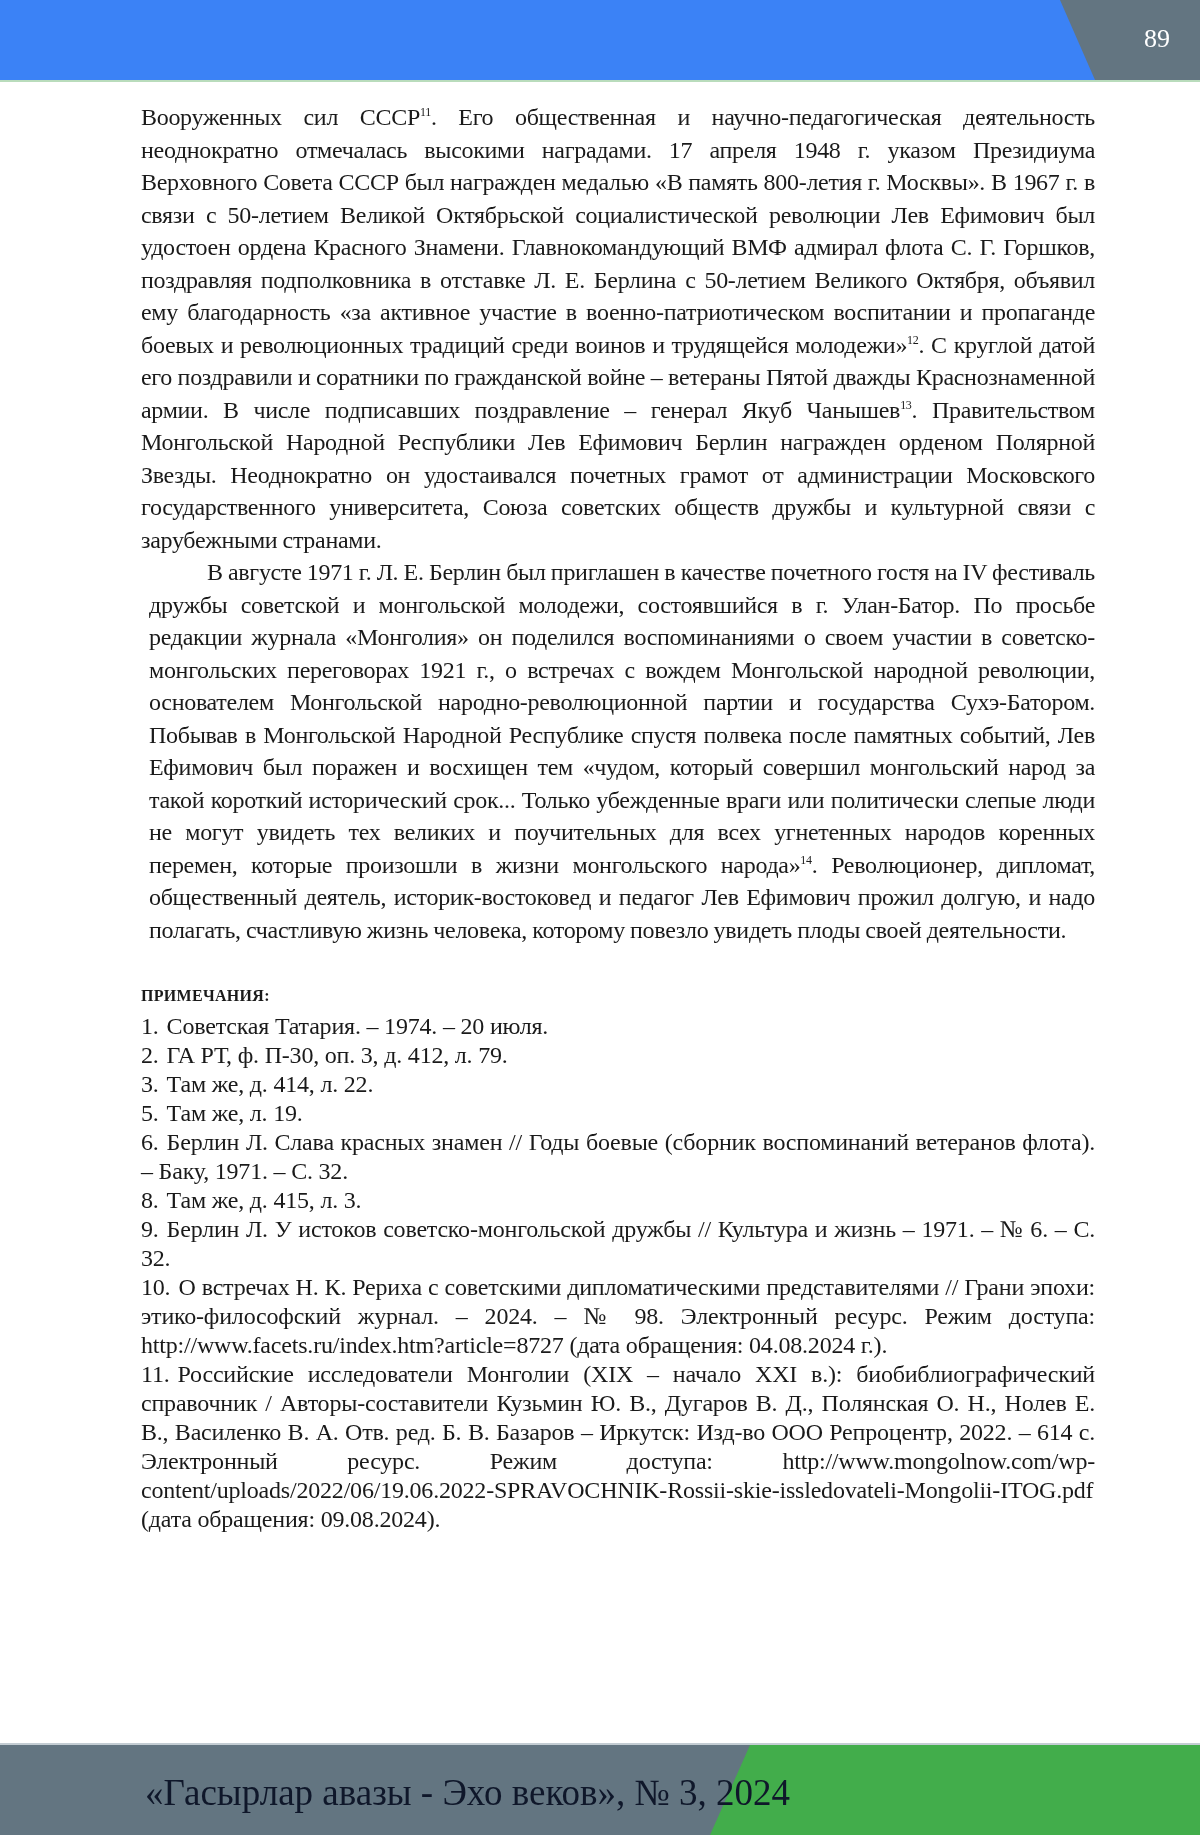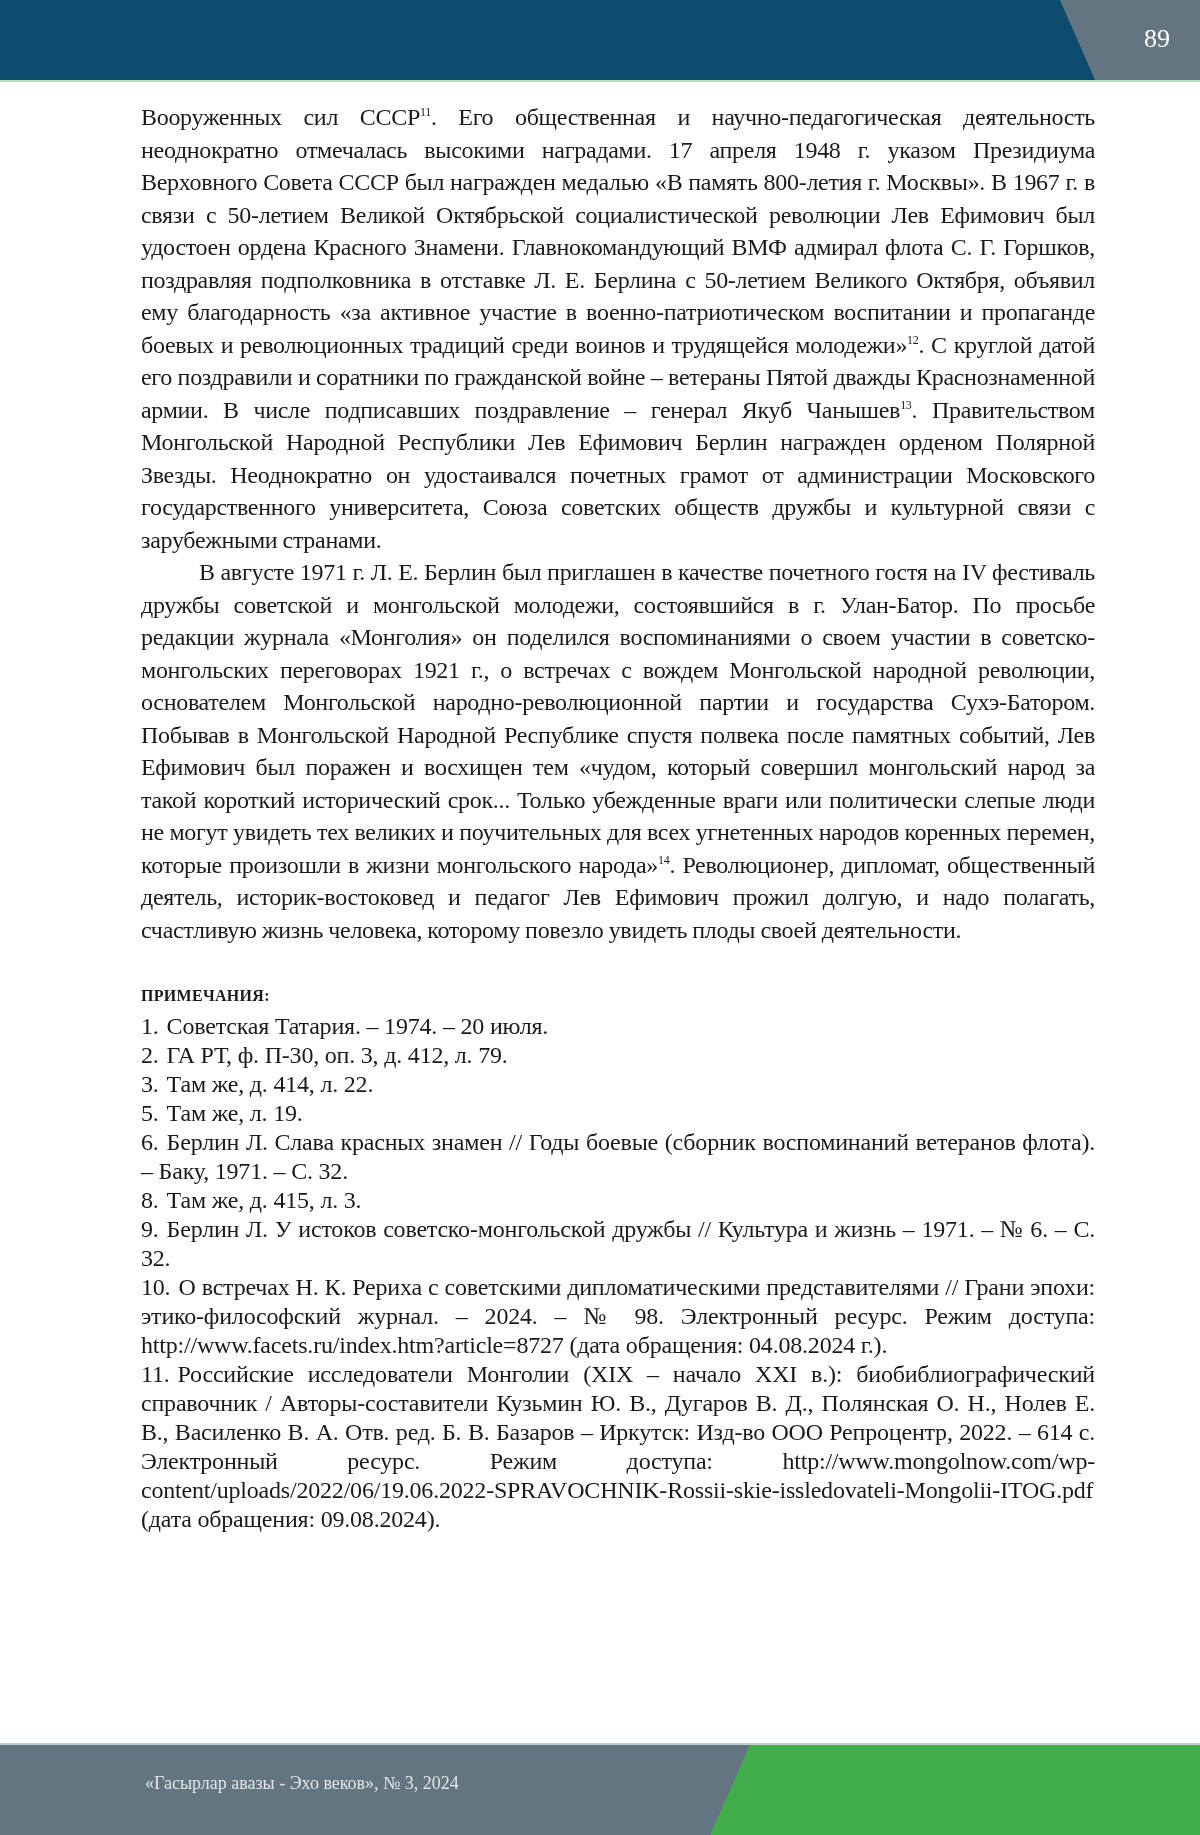--- a/index.html
+++ b/index.html
@@ -4,42 +4,42 @@
 <style>
   html, body { margin: 0; padding: 0; }
   body {
     width: 1200px; height: 1835px; position: relative; overflow: hidden;
     background: #ffffff;
     font-family: "Liberation Serif", "DejaVu Serif", serif;
     color: #1a1a1a;
   }
   .header {
     position: absolute; left: 0; top: 0; width: 1200px; height: 80px;
-    background: #0c4a6e;
+    background: #3b82f6;
   }
   .header-tab {
     position: absolute; right: 0; top: 0; width: 140px; height: 80px;
     background: #637581;
     clip-path: polygon(0 0, 100% 0, 100% 100%, 35px 100%);
   }
   .header-line {
     position: absolute; left: 0; top: 80px; width: 1200px; height: 2px; background: #b9dcbc;
   }
   .page-number {
     position: absolute; right: 30px; top: 26px; color: #ffffff;
     font-size: 26px; line-height: 1;
   }
   .content {
     position: absolute; left: 141px; top: 101px; width: 954px;
   }
   .body-text {
     font-size: 24px; line-height: 32.5px; text-align: justify; margin: 0;
     letter-spacing: -0.3px; word-spacing: -0.5px;
   }
-  .body-text.indent { text-indent: 58px; }
+  .body-text.indent { text-indent: 58px; margin-left: 8px; }
   sup { font-size: 12px; line-height: 0; vertical-align: super; }
   .notes-title {
     margin: 34px 0 0 0; font-size: 16px; font-weight: bold; line-height: 32px;
     letter-spacing: 0.3px;
   }
   .notes-list { margin: 0; padding: 0; list-style: none; }
   .note {
     font-size: 24px; line-height: 29px; text-align: justify;
     letter-spacing: -0.2px;
   }
@@ -50,21 +50,21 @@
   }
   .footer-line {
     position: absolute; left: 0; top: 1743px; width: 1200px; height: 2px; background: #c4cdd3;
   }
   .footer-green {
     position: absolute; right: 0; top: 0; width: 490px; height: 90px;
     background: #42ad4b;
     clip-path: polygon(40px 0, 100% 0, 100% 100%, 0 100%);
   }
   .footer-text {
-    position: absolute; left: 145px; top: 29px; color: #e5e5e5; font-size: 18px; line-height: 1;
+    position: absolute; left: 145px; top: 29px; color: #0f172a; font-size: 37px; line-height: 1;
   }
 </style>
 </head>
 <body>
 
 <div class="header">
   <div class="header-tab"></div>
   <span class="page-number">89</span>
 </div>
 <div class="header-line"></div>

